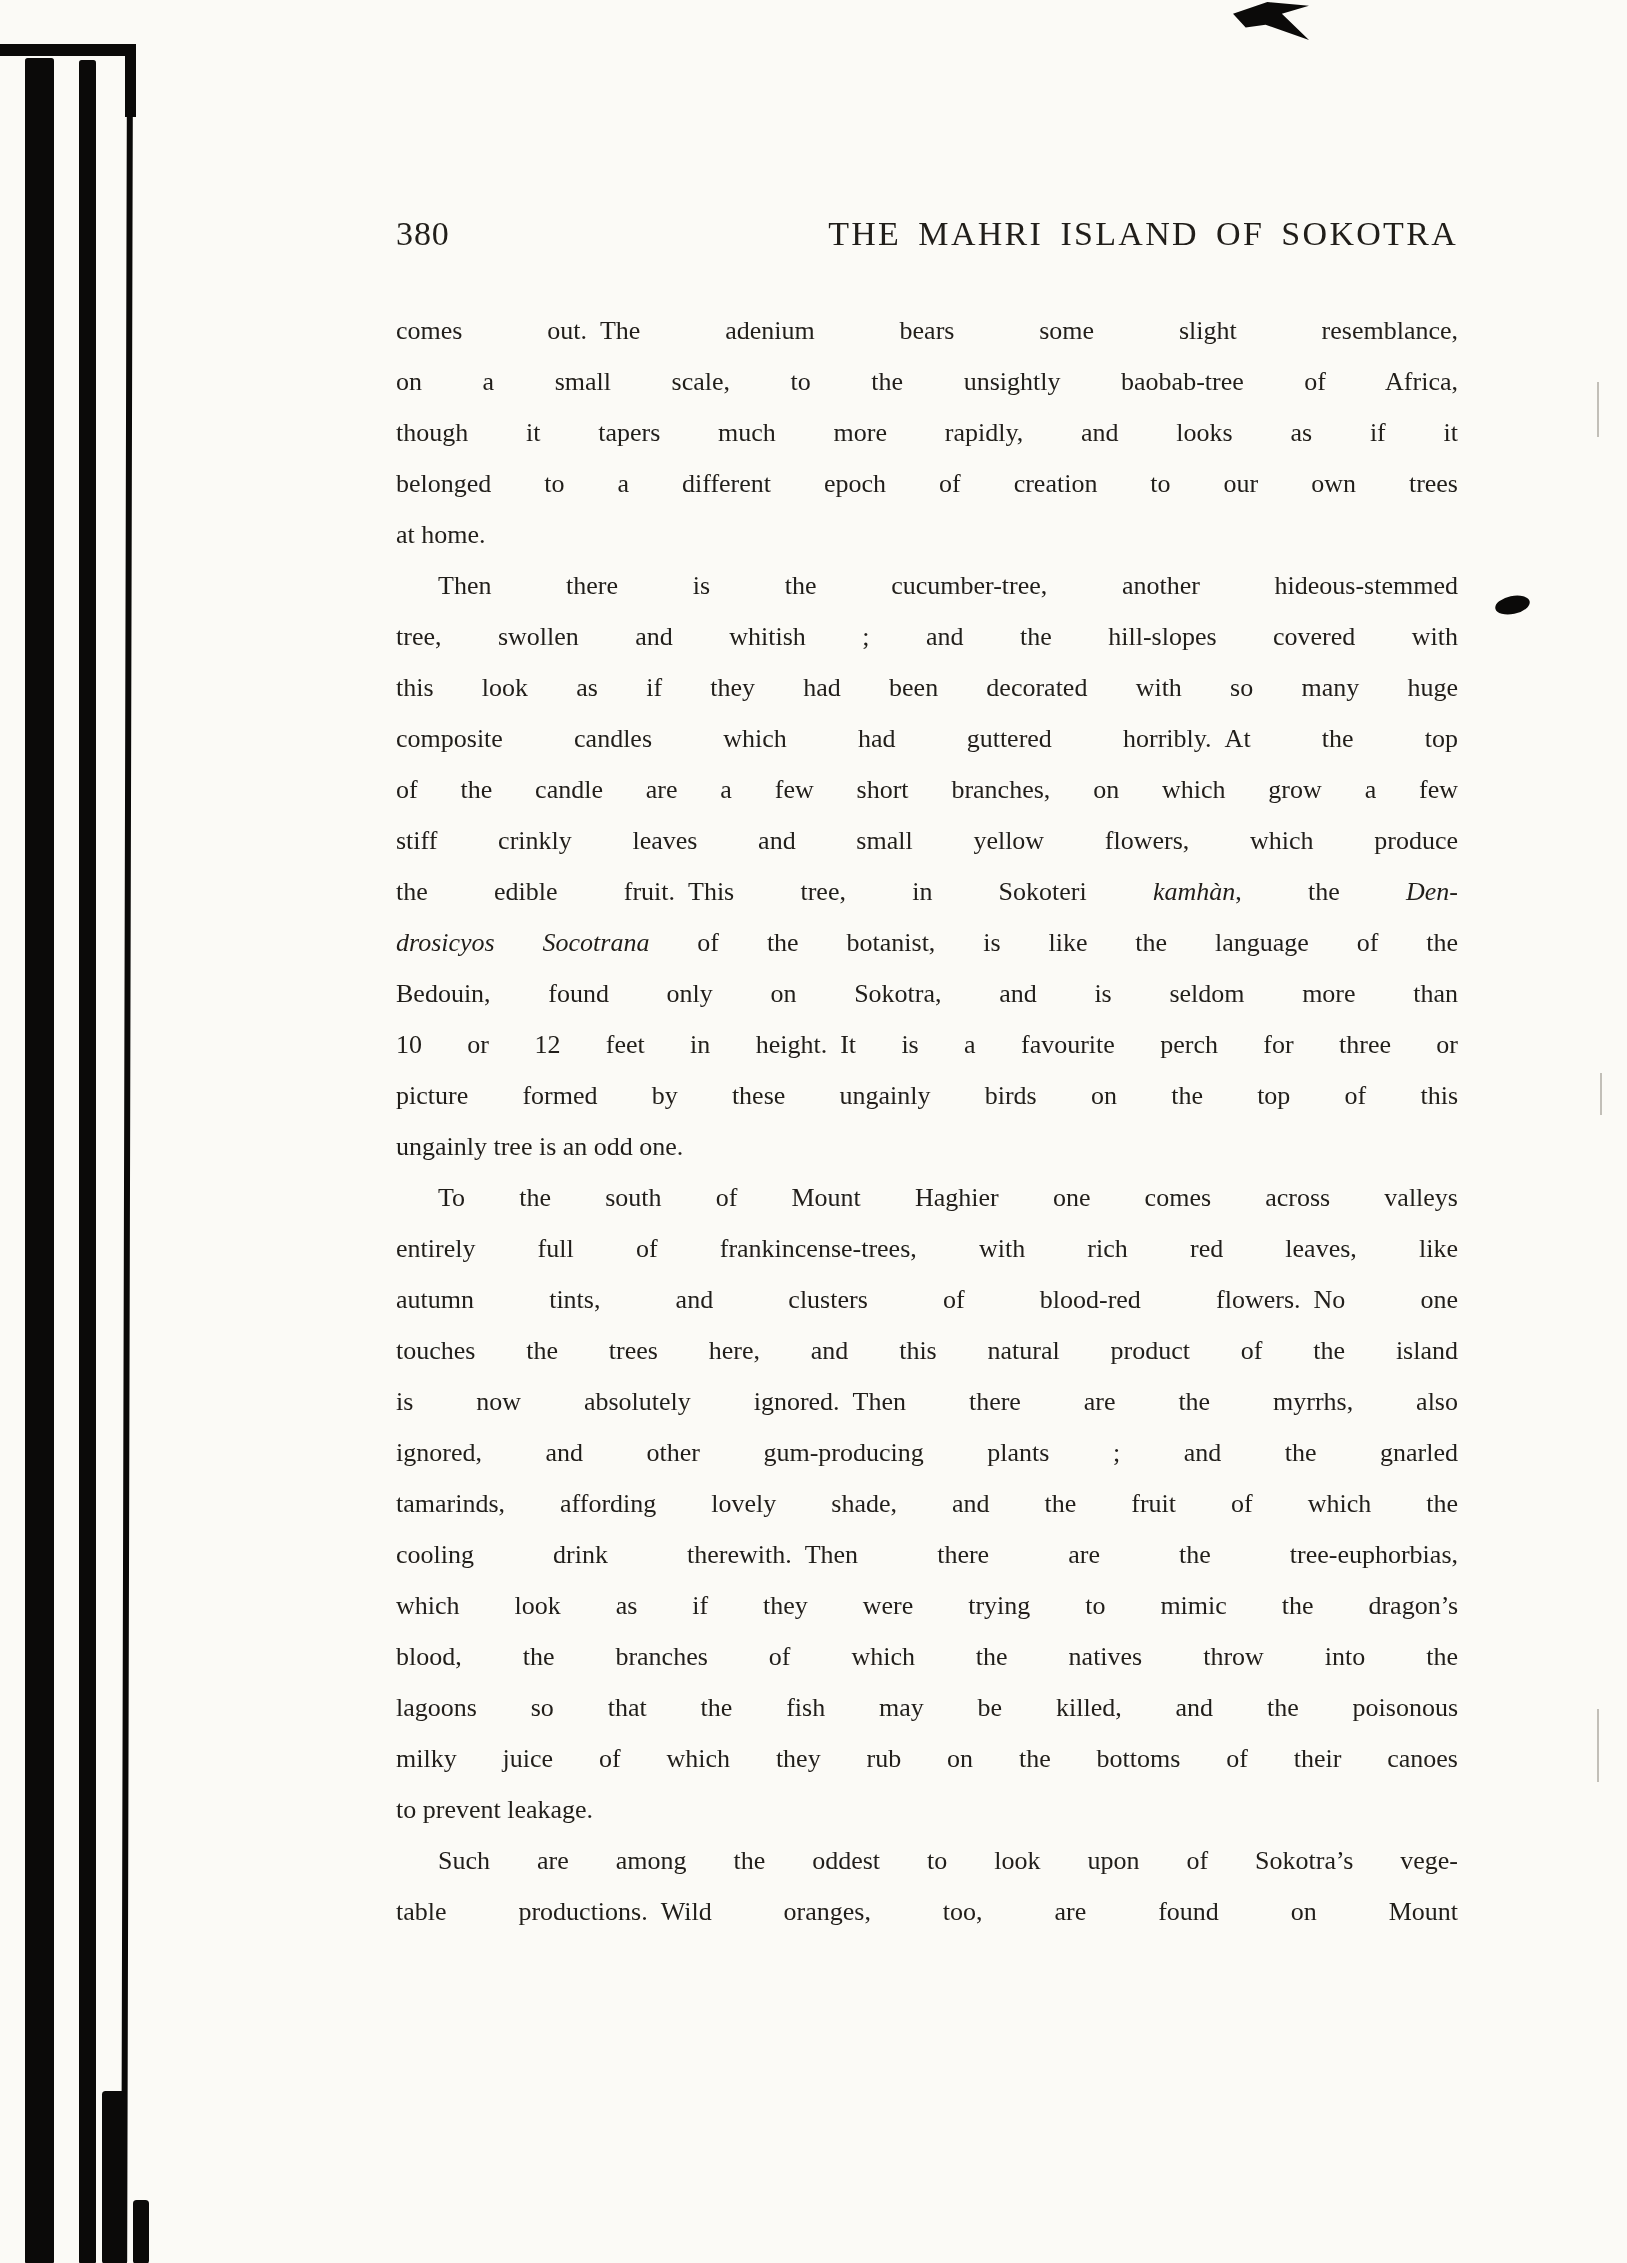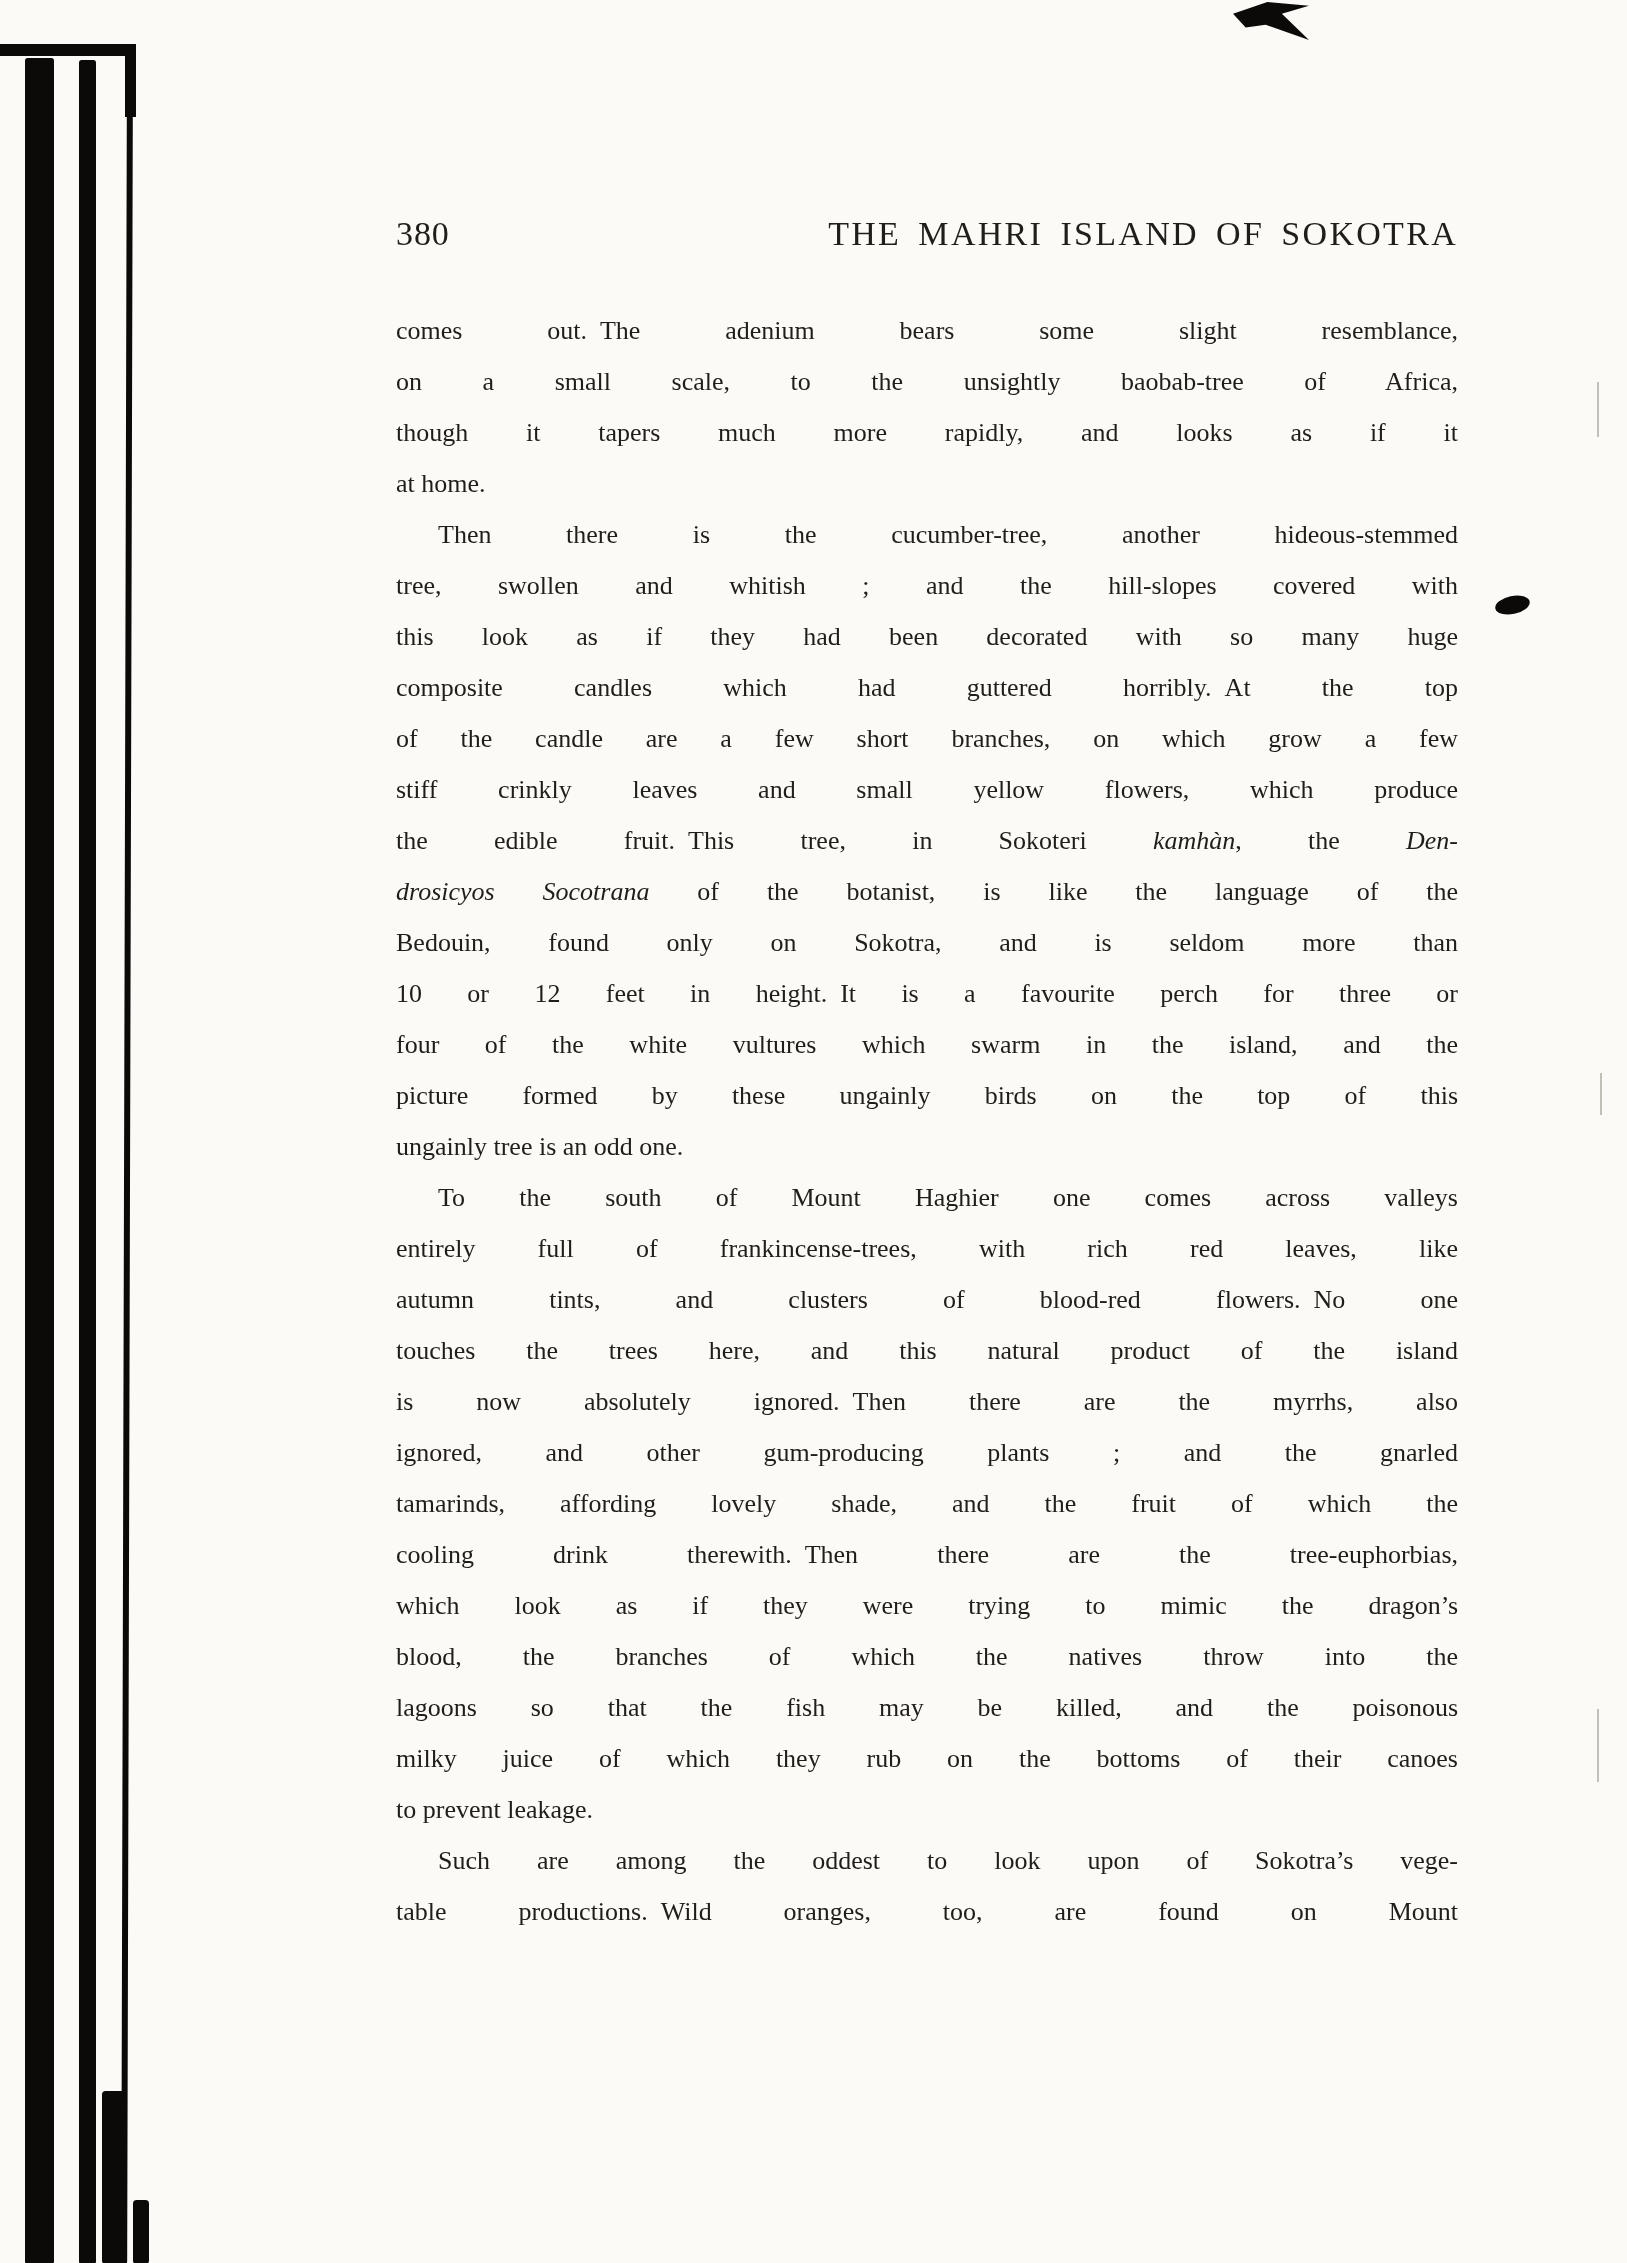--- a/index.html
+++ b/index.html
@@ -100,34 +100,34 @@
   <div class="header">
     <span class="pagenum">380</span>
     <span class="running-title">THE MAHRI ISLAND OF SOKOTRA</span>
   </div>
 
   <div class="textblock">
       <div class="para">
         <div class="line"><span>comes out. The adenium bears some slight resemblance,</span></div>
         <div class="line"><span>on a small scale, to the unsightly baobab-tree of Africa,</span></div>
         <div class="line"><span>though it tapers much more rapidly, and looks as if it</span></div>
+        <div class="line"><span>belonged to a different epoch of creation to our own trees</span></div>
         <div class="line last"><span>at home.</span></div>
       </div>
       <div class="para">
         <div class="line indent"><span>Then there is the cucumber-tree, another hideous-stemmed</span></div>
         <div class="line"><span>tree, swollen and whitish ; and the hill-slopes covered with</span></div>
         <div class="line"><span>this look as if they had been decorated with so many huge</span></div>
         <div class="line"><span>composite candles which had guttered horribly. At the top</span></div>
         <div class="line"><span>of the candle are a few short branches, on which grow a few</span></div>
         <div class="line"><span>stiff crinkly leaves and small yellow flowers, which produce</span></div>
         <div class="line"><span>the edible fruit. This tree, in Sokoteri </span><em>kamhàn</em><span>, the </span><em>Den-</em></div>
         <div class="line"><em>drosicyos Socotrana</em><span> of the botanist, is like the language of the</span></div>
         <div class="line"><span>Bedouin, found only on Sokotra, and is seldom more than</span></div>
         <div class="line"><span>10 or 12 feet in height. It is a favourite perch for three or</span></div>
-        <div class="line"><span>four of the white vultures which swarm in the island, and the</span></div>
         <div class="line"><span>picture formed by these ungainly birds on the top of this</span></div>
         <div class="line last"><span>ungainly tree is an odd one.</span></div>
       </div>
       <div class="para">
         <div class="line indent"><span>To the south of Mount Haghier one comes across valleys</span></div>
         <div class="line"><span>entirely full of frankincense-trees, with rich red leaves, like</span></div>
         <div class="line"><span>autumn tints, and clusters of blood-red flowers. No one</span></div>
         <div class="line"><span>touches the trees here, and this natural product of the island</span></div>
         <div class="line"><span>is now absolutely ignored. Then there are the myrrhs, also</span></div>
         <div class="line"><span>ignored, and other gum-producing plants ; and the gnarled</span></div>

